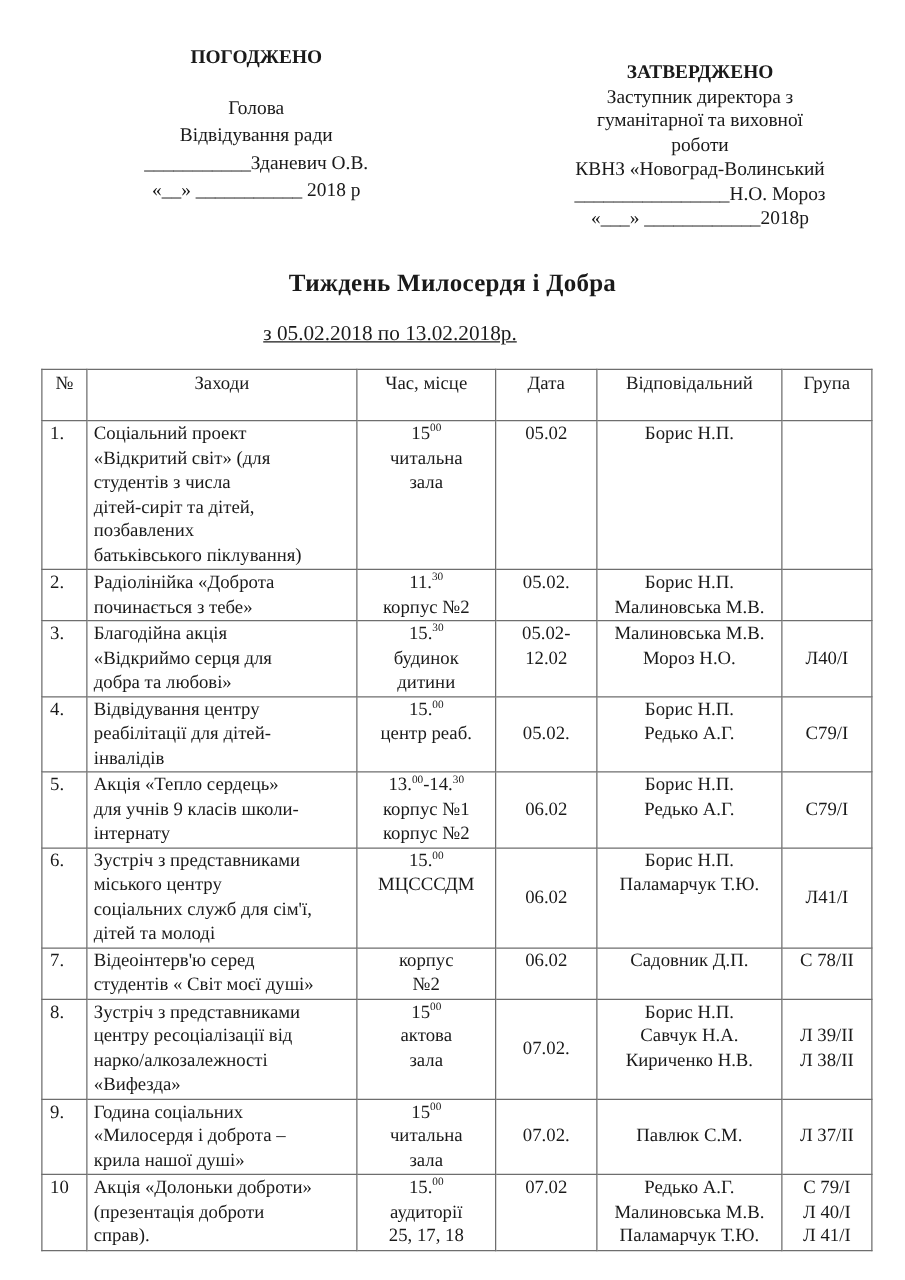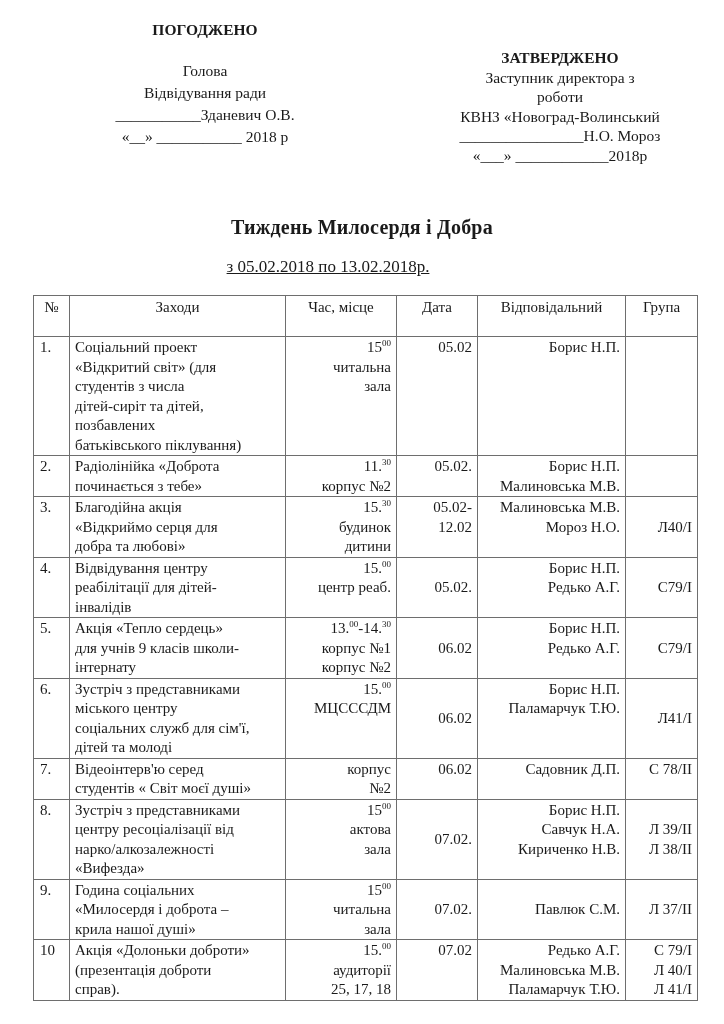--- a/index.html
+++ b/index.html
@@ -3,43 +3,43 @@
 <meta charset="utf-8">
 <style>
   html, body { margin: 0; padding: 0; background: #ffffff; }
   body {
     width: 724px; height: 1024px; position: relative; overflow: hidden;
     font-family: "Liberation Serif", "DejaVu Serif", serif;
     color: #1a1a1a;
   }
   .block { position: absolute; text-align: center; font-size: 15.5px; line-height: 20px; }
   .block .head { font-weight: bold; font-size: 15.5px; }
-  #left-block { left: 100px; top: 20px; width: 210px; }
+  #left-block { left: 100px; top: 36px; width: 210px; }
   #left-block .head { margin-bottom: 20px; }
   #left-block .line { line-height: 22px; }
   #right-block { left: 430px; top: 48px; width: 260px; line-height: 19.5px; }
   .title {
     position: absolute; left: 0; width: 724px; top: 216px; text-align: center;
     font-weight: bold; font-size: 20px; letter-spacing: 0.2px;
   }
   .subtitle {
-    position: absolute; left: 16px; width: 624px; top: 257px; text-align: center;
+    position: absolute; left: 0; width: 624px; top: 257px; text-align: center;
     font-size: 17px; text-decoration: underline;
   }
   table {
     position: absolute; left: 33px; top: 295px; width: 664px;
     border-collapse: collapse; table-layout: fixed;
     font-size: 15px; line-height: 19.5px;
   }
   td, th {
     border: 1px solid #6e6e6e; vertical-align: top; padding: 1px 5px 0 5px;
     font-weight: normal;
   }
   th { height: 38px; text-align: center; padding-top: 2px; }
-  td.c { text-align: right; }
+  td.c { text-align: center; }
   td.num { text-align: left; padding-left: 6px; }
   td.vm { vertical-align: middle; }
   sup { font-size: 9px; vertical-align: 6px; line-height: 0; }
   col.c1 { width: 36px; } col.c2 { width: 216px; } col.c3 { width: 111px; }
   col.c4 { width: 81px; } col.c5 { width: 148px; } col.c6 { width: 72px; }
   .ln { display: block; }
 </style>
 </head>
 <body>
 
@@ -47,20 +47,21 @@
   <div class="head">ПОГОДЖЕНО</div>
   <div class="line">Голова</div>
   <div class="line">Відвідування ради</div>
   <div class="line">___________Зданевич О.В.</div>
   <div class="line">«__» ___________ 2018 р</div>
 </div>
 
 <div id="right-block" class="block">
   <div class="head">ЗАТВЕРДЖЕНО</div>
   <div>Заступник директора з</div>
+  <div>гуманітарної та виховної</div>
   <div>роботи</div>
   <div>КВНЗ «Новоград-Волинський</div>
   <div>________________Н.О. Мороз</div>
   <div>«___» ____________2018р</div>
 </div>
 
 <div class="title">Тиждень  Милосердя і Добра</div>
 <div class="subtitle">з 05.02.2018 по 13.02.2018р.</div>
 
 <table>

